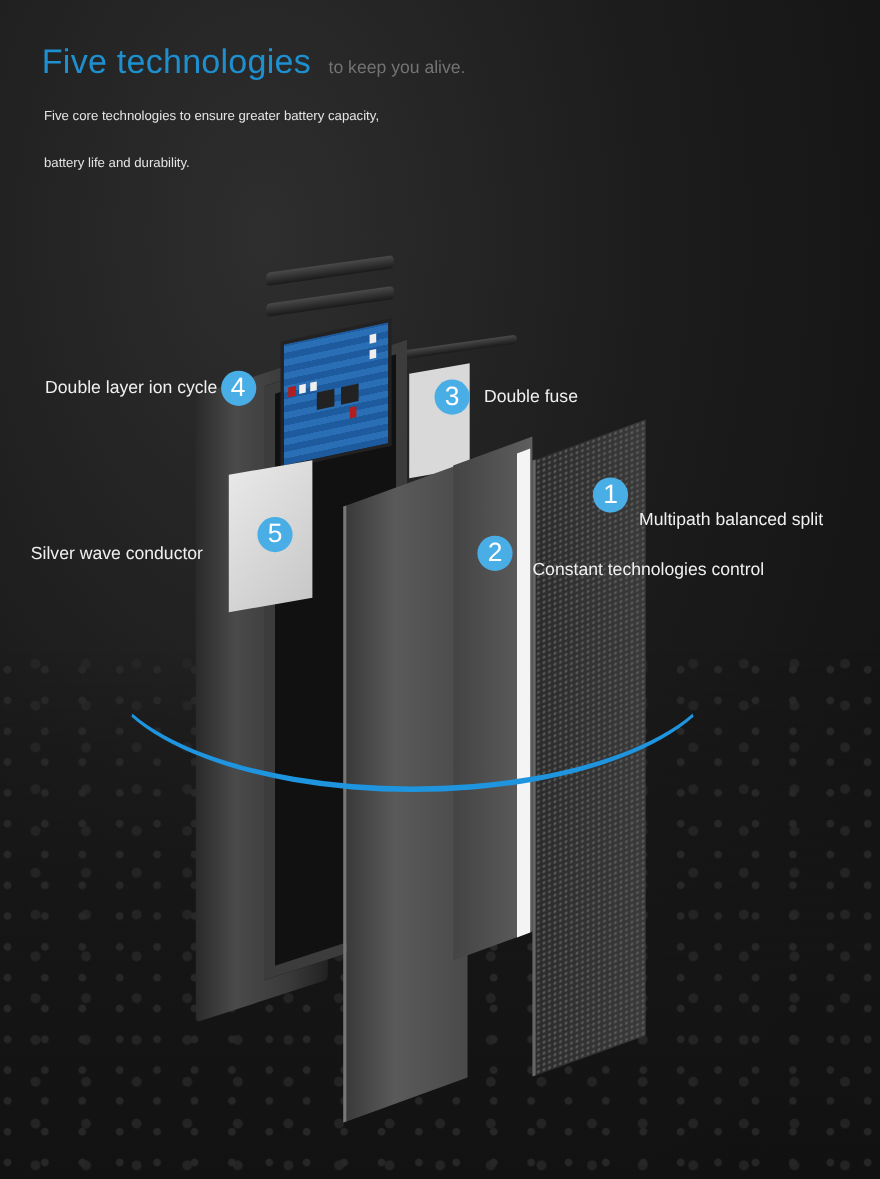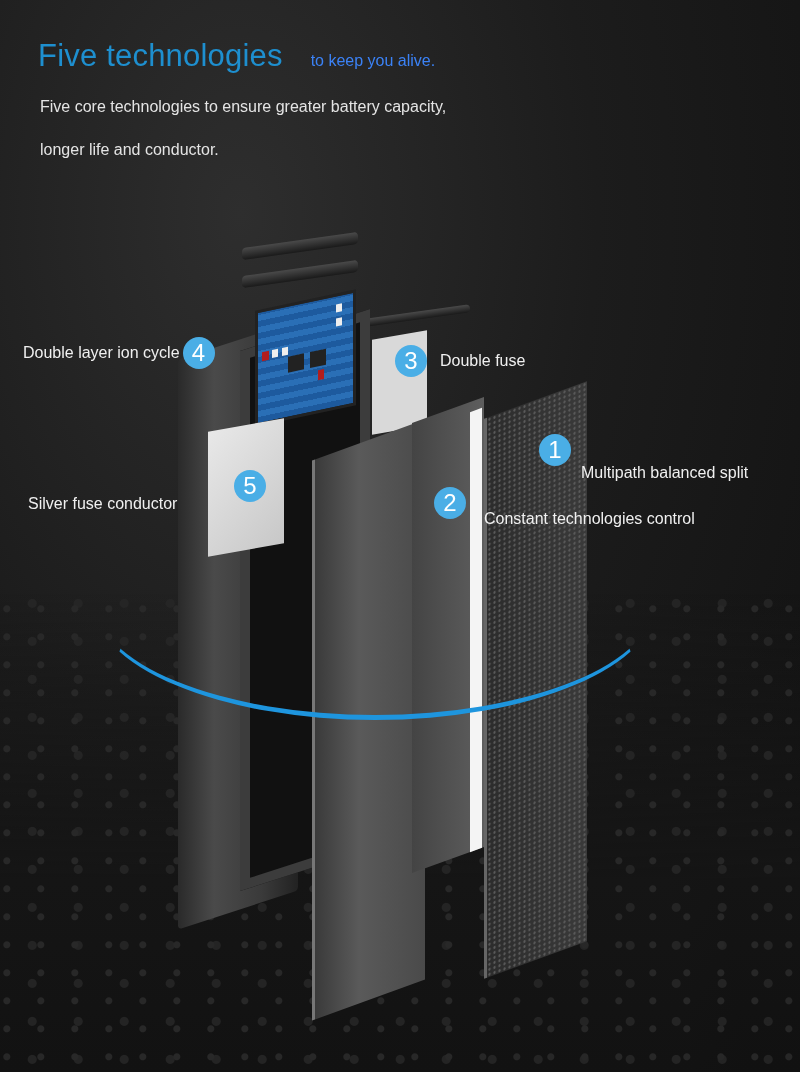--- a/index.html
+++ b/index.html
@@ -9,24 +9,24 @@
     font-family: "Liberation Sans", sans-serif;
   }
   .bg-floor {
     position: absolute; left: 0; right: 0; bottom: 0; height: 480px;
     background:
       radial-gradient(circle at 20% 60%, #2a2a2a 0 3px, transparent 4px) 0 0/34px 28px,
       radial-gradient(circle at 70% 30%, #262626 0 4px, transparent 5px) 0 0/46px 38px,
       linear-gradient(180deg, rgba(16,16,16,0) 0%, #151515 60%, #121212 100%);
     opacity: 0.9;
   }
-  .title-row { position: absolute; left: 38px; top: 38px; display: flex; align-items: baseline; gap: 28px; }
+  .title-row { position: absolute; left: 38px; top: 38px; display: flex; align-items: baseline; }
   .title { color: #1e8fcf; font-size: 31px; font-weight: normal; letter-spacing: 0.2px; }
-  .subtitle { color: #3b82f6; font-size: 16px; margin-left: 0; }
-  .desc { position: absolute; left: 40px; color: #e4e4e4; font-size: 16px; }
+  .subtitle { color: #737373; font-size: 16px; margin-left: 16px; }
+  .desc { position: absolute; left: 40px; color: #e4e4e4; font-size: 12px; }
   .desc.l1 { top: 98px; }
   .desc.l2 { top: 141px; }
 
   .piece { position: absolute; }
   .bar { background: linear-gradient(180deg, #4a4a4a, #1a1a1a); border-radius: 4px; transform: skewY(-8deg); }
   .panel-back {
     left: 178px; top: 340px; width: 120px; height: 570px;
     background: linear-gradient(90deg, #2a2a2a 0%, #4a4a4a 30%, #3a3a3a 70%, #222 100%);
     transform: skewY(-18deg); border-radius: 4px;
   }
@@ -81,21 +81,21 @@
 </head>
 <body>
 
 <div class="bg-floor"></div>
 
 <div class="title-row">
   <span class="title">Five technologies</span>
   <span class="subtitle">to keep you alive.</span>
 </div>
 <div class="desc l1">Five core technologies to ensure greater battery capacity,</div>
-<div class="desc l2">longer life and conductor.</div>
+<div class="desc l2">battery life and durability.</div>
 
 <div class="piece bar" style="left:242px;top:240px;width:116px;height:12px;"></div>
 <div class="piece bar" style="left:242px;top:268px;width:116px;height:12px;"></div>
 <div class="piece bar" style="left:358px;top:312px;width:112px;height:8px;"></div>
 
 <div class="piece panel-back"></div>
 <div class="piece panel-frame"></div>
 
 <div class="piece pcb">
   <div class="chip" style="left:30px;top:50px;width:16px;height:16px;"></div>
@@ -124,18 +124,18 @@
 
 <div class="badge" style="position:absolute;left:434px;top:487px;">2</div>
 <span class="label" style="position:absolute;left:484px;top:510px;">Constant technologies control</span>
 
 <div class="callout" style="left:395px;top:345px;">
   <div class="badge">3</div>
   <span class="label" style="margin-left:13px;">Double fuse</span>
 </div>
 
 <div class="callout" style="left:23px;top:337px;">
-  <span class="label" style="margin-right:3px;">Double layer ion cycle</span>
+  <span class="label" style="margin-right:3px;margin-left:18px;">Double layer ion cycle</span>
   <div class="badge">4</div>
 </div>
 
 <div class="badge" style="position:absolute;left:234px;top:470px;">5</div>
-<span class="label" style="position:absolute;left:28px;top:495px;">Silver fuse conductor</span>
+<span class="label" style="position:absolute;left:28px;top:495px;">Silver wave conductor</span>
 
 </body></html>

